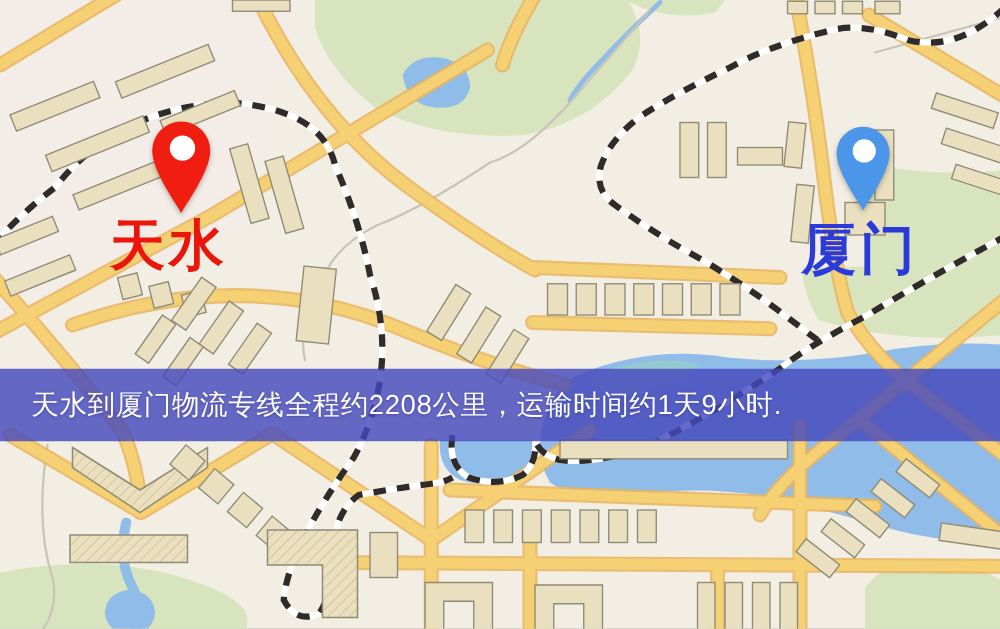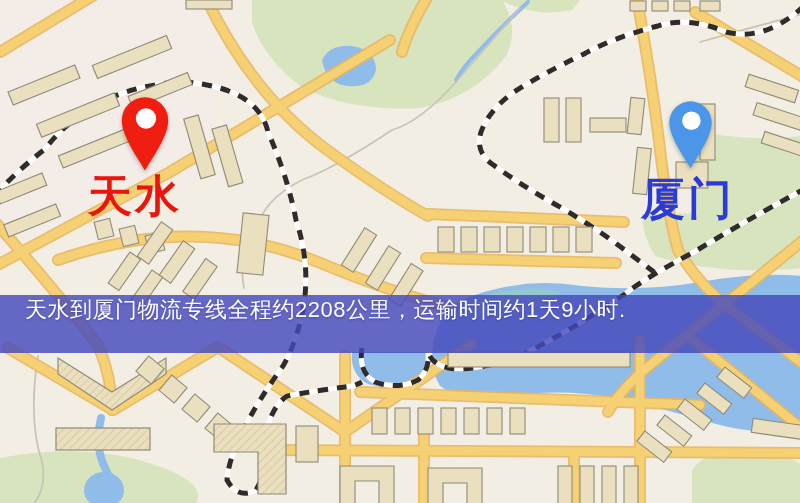--- a/index.html
+++ b/index.html
@@ -37,21 +37,21 @@
   .city-label{
     position:absolute;font-family:"Liberation Serif", serif;font-weight:700;
     font-size:44px;line-height:1;letter-spacing:3px;white-space:nowrap;
   }
   .label-origin{left:88px;top:175px;color:var(--label-origin);}
   .label-dest{left:641px;top:178px;color:var(--label-dest);}
 
   
   .banner{
     position:absolute;left:0;top:295px;width:800px;height:58px;
-    display:flex;align-items:flex-start;
+    display:flex;align-items:center;
   }
   .banner-bg{position:absolute;inset:0;background:var(--banner-bg);opacity:.82;}
   .banner-text{
     position:relative;z-index:1;padding-left:25px;
     color:var(--banner-text);font-size:22px;letter-spacing:.5px;
     text-shadow:0 1px 2px rgba(40,40,120,.45);
   }
 </style>
 </head>
 <body>

